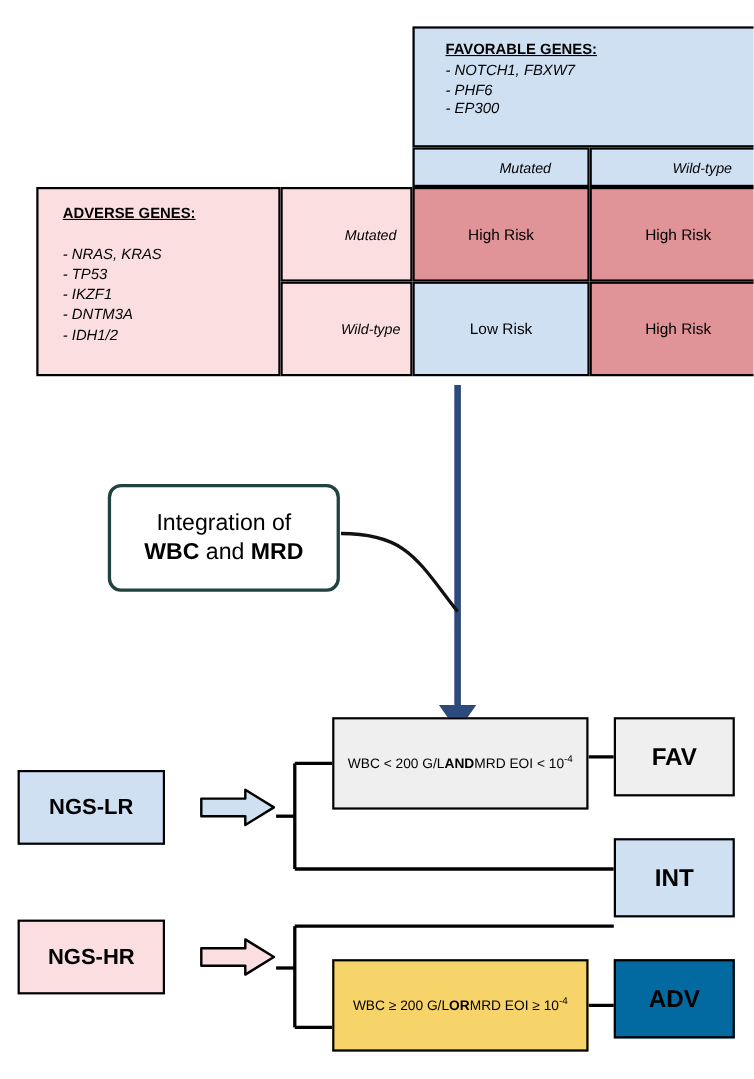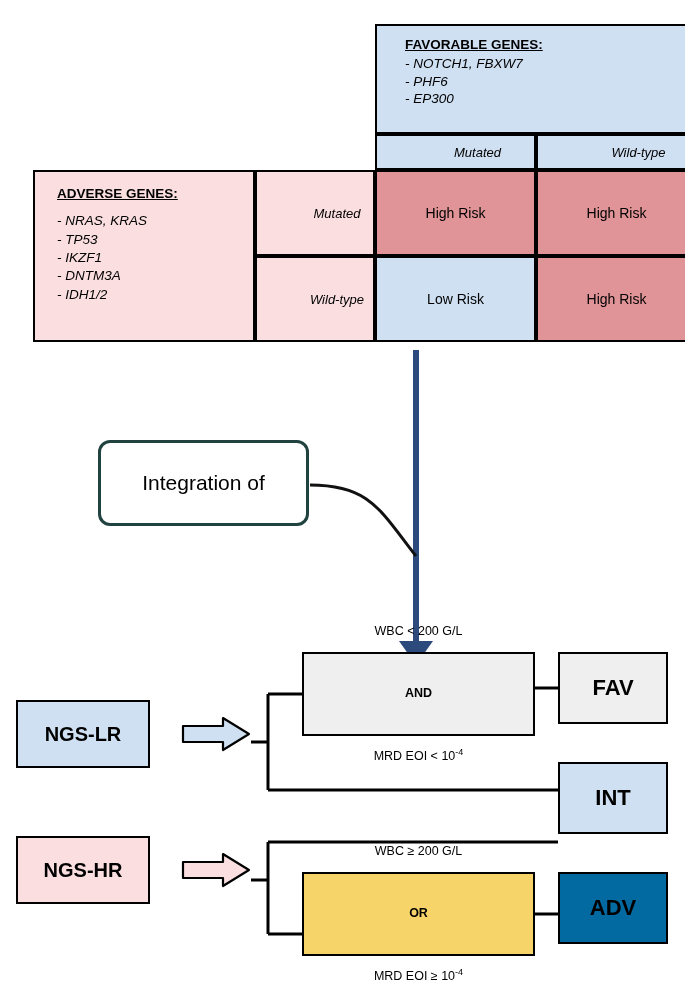--- a/index.html
+++ b/index.html
@@ -70,21 +70,21 @@
     background: #fbdfe0;
     padding: 13px 0 0 22px;
     font-size: 13.5px;
     line-height: 1.36;
   }
   #adverse-box .ttl {
     font-weight: bold;
     text-decoration: underline;
     font-style: normal;
     display: block;
-    margin-bottom: 9px;
+    margin-bottom: 19px;
   }
   #adverse-box .gl { display: block; font-style: italic; }
 
   
   #adv-mut-head {
     left: 255px; top: 170px; width: 120px; height: 86px;
     background: #fbdfe0;
     font-size: 13px;
   }
   #adv-wt-head {
@@ -107,21 +107,21 @@
   #main-arrow-head {
     left: 399px; top: 641px;
     width: 0; height: 0;
     border-left: 17px solid transparent;
     border-right: 17px solid transparent;
     border-top: 24px solid #2d4a7c;
   }
 
   
   #integration-box {
-    left: 98px; top: 440px; width: 211px; height: 86px;
+    left: 98px; top: 440px; width: 211px; height: 98px;
     border: 3px solid #21433f;
     border-radius: 12px;
     background: #ffffff;
     font-size: 21px;
     line-height: 1.22;
     flex-direction: column;
   }
   #integration-box b { font-weight: bold; }
 
   
@@ -145,22 +145,21 @@
   
   #arrow-lr, #arrow-hr { position: absolute; }
   #arrow-lr { left: 181px; top: 716px; width: 70px; height: 36px; }
   #arrow-hr { left: 181px; top: 852px; width: 70px; height: 36px; }
 
   
   .crit-box {
     border: 2px solid #000;
     font-size: 12.5px;
     line-height: 1.45;
-    flex-direction: column;
-    gap: 44px;
+    flex-direction: row;
   }
   #crit-fav {
     left: 302px; top: 652px; width: 233px; height: 84px;
     background: #efefef;
   }
   #crit-adv {
     left: 302px; top: 872px; width: 233px; height: 84px;
     background: #f7d46a;
   }
   .crit-box b { font-weight: bold; }
@@ -210,20 +209,23 @@
   <div class="cell center" id="risk-mw">High Risk</div>
   <div class="cell center" id="risk-wm">Low Risk</div>
   <div class="cell center" id="risk-ww">High Risk</div>
 </div>
 
 <div class="abs" id="main-arrow-line"></div>
 <div class="abs" id="main-arrow-head"></div>
 
 <div class="abs center" id="integration-box">
   <div>Integration of</div>
+  <div>
+    <b>WBC</b><span> and </span><b>MRD</b>
+  </div>
 </div>
 
 <svg class="abs" id="curve-connector" viewBox="0 0 130 130">
   <path d="M 10 55 C 70 55, 80 80, 116 126" stroke="#111" stroke-width="3" fill="none"></path>
 </svg>
 
 <div class="abs center tag-box" id="ngs-lr">NGS-LR</div>
 <div class="abs center tag-box" id="ngs-hr">NGS-HR</div>
 
 <svg id="arrow-lr" viewBox="0 0 70 36">

